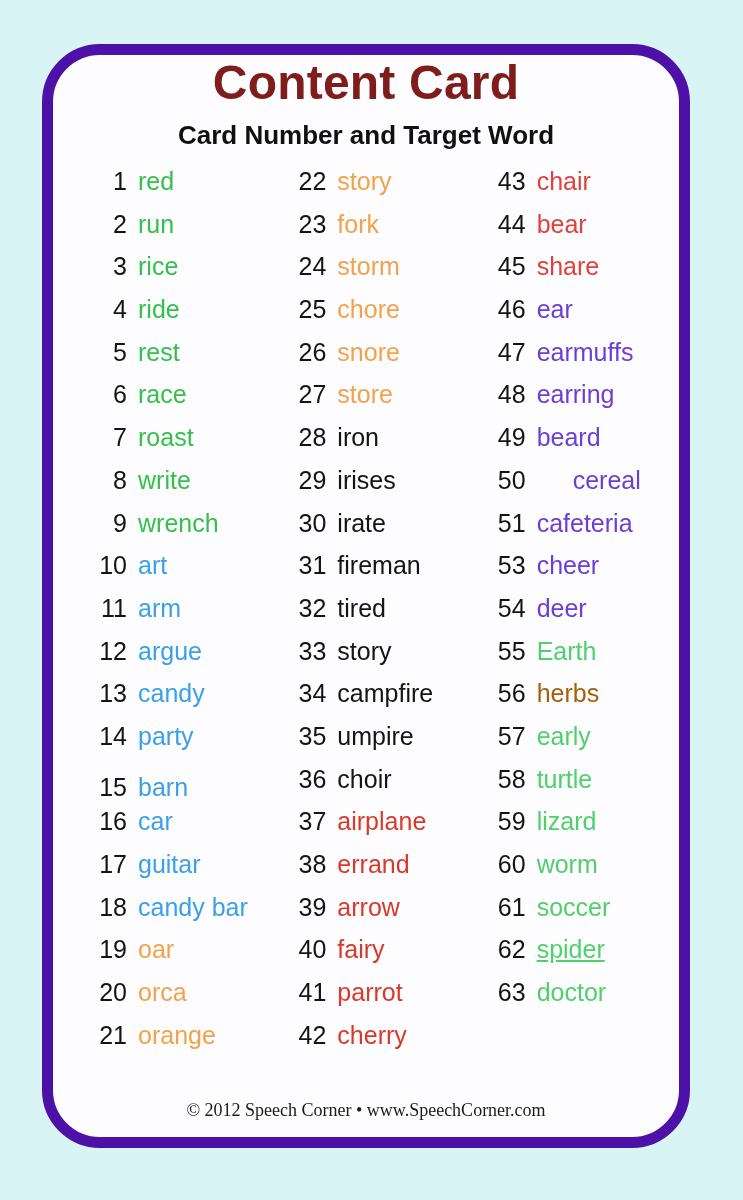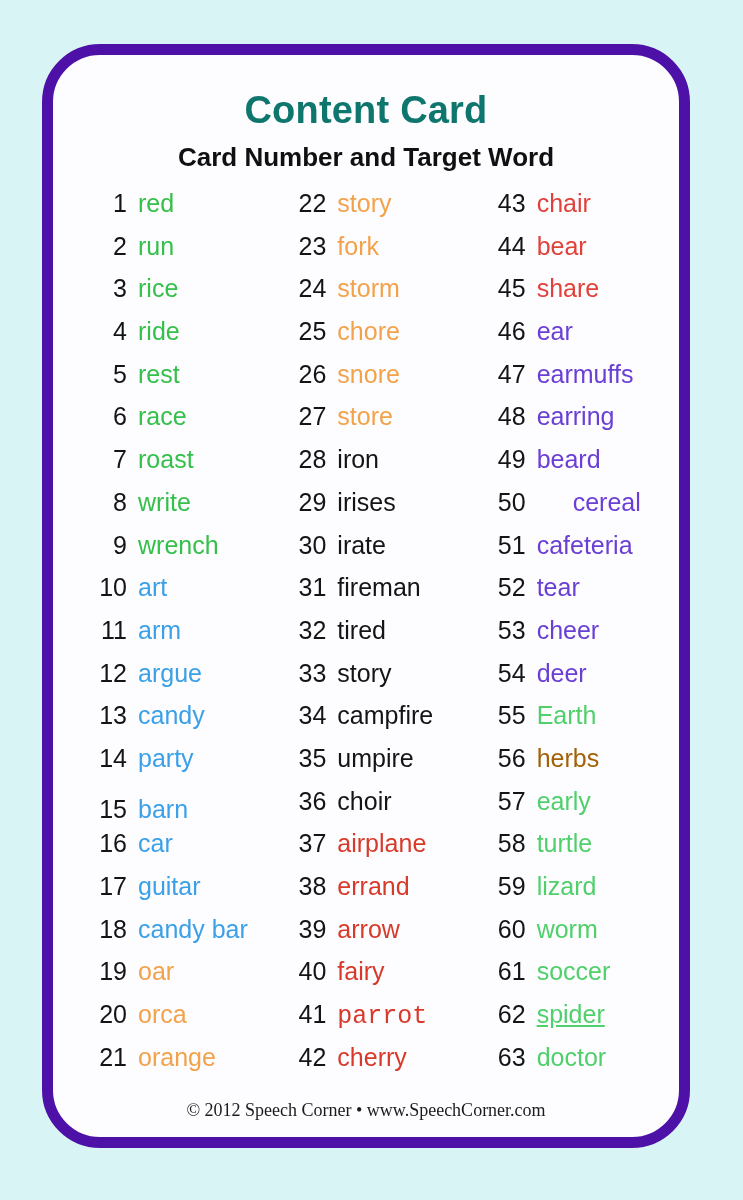--- a/index.html
+++ b/index.html
@@ -27,24 +27,23 @@
     width: 648px;
     height: 1104px;
     box-sizing: border-box;
     background: #fdfcff;
     border: 11px solid #4e11a8;
     border-radius: 58px;
     overflow: hidden;
   }
   .card-title {
     text-align: center;
-    font-size: 38px;
+    font-size: 48px;
     font-weight: bold;
-    color: #0f766e;
-    margin-top: 34px;
+    color: #7f1d1d;
     letter-spacing: 0.2px;
   }
   .card-subtitle {
     text-align: center;
     font-size: 26px;
     font-weight: bold;
     color: #101010;
     margin-top: 10px;
   }
   .columns {
@@ -251,21 +250,21 @@
           <div class="row">
             <span class="num">39</span>
             <span class="word" style="color: rgb(216, 58, 42);">arrow</span>
           </div>
           <div class="row">
             <span class="num">40</span>
             <span class="word" style="color: rgb(216, 58, 42);">fairy</span>
           </div>
           <div class="row">
             <span class="num">41</span>
-            <span class="word" style="color: rgb(216, 58, 42); font-family: Liberation Mono, monospace;">parrot</span>
+            <span class="word" style="color: rgb(216, 58, 42);">parrot</span>
           </div>
           <div class="row">
             <span class="num">42</span>
             <span class="word" style="color: rgb(216, 58, 42);">cherry</span>
           </div>
         </div>
         <div class="col">
           <div class="row">
             <span class="num">43</span>
             <span class="word" style="color: rgb(224, 65, 58);">chair</span>
@@ -294,24 +293,20 @@
             <span class="num">49</span>
             <span class="word" style="color: rgb(106, 63, 212);">beard</span>
           </div>
           <div class="row">
             <span class="num">50</span>
             <span class="word" style="color: rgb(106, 63, 212); margin-left: 36px;">cereal</span>
           </div>
           <div class="row">
             <span class="num">51</span>
             <span class="word" style="color: rgb(106, 63, 212);">cafeteria</span>
-          </div>
-          <div class="row">
-            <span class="num">52</span>
-            <span class="word" style="color: rgb(106, 63, 212);">tear</span>
           </div>
           <div class="row">
             <span class="num">53</span>
             <span class="word" style="color: rgb(106, 63, 212);">cheer</span>
           </div>
           <div class="row">
             <span class="num">54</span>
             <span class="word" style="color: rgb(106, 63, 212);">deer</span>
           </div>
           <div class="row">

